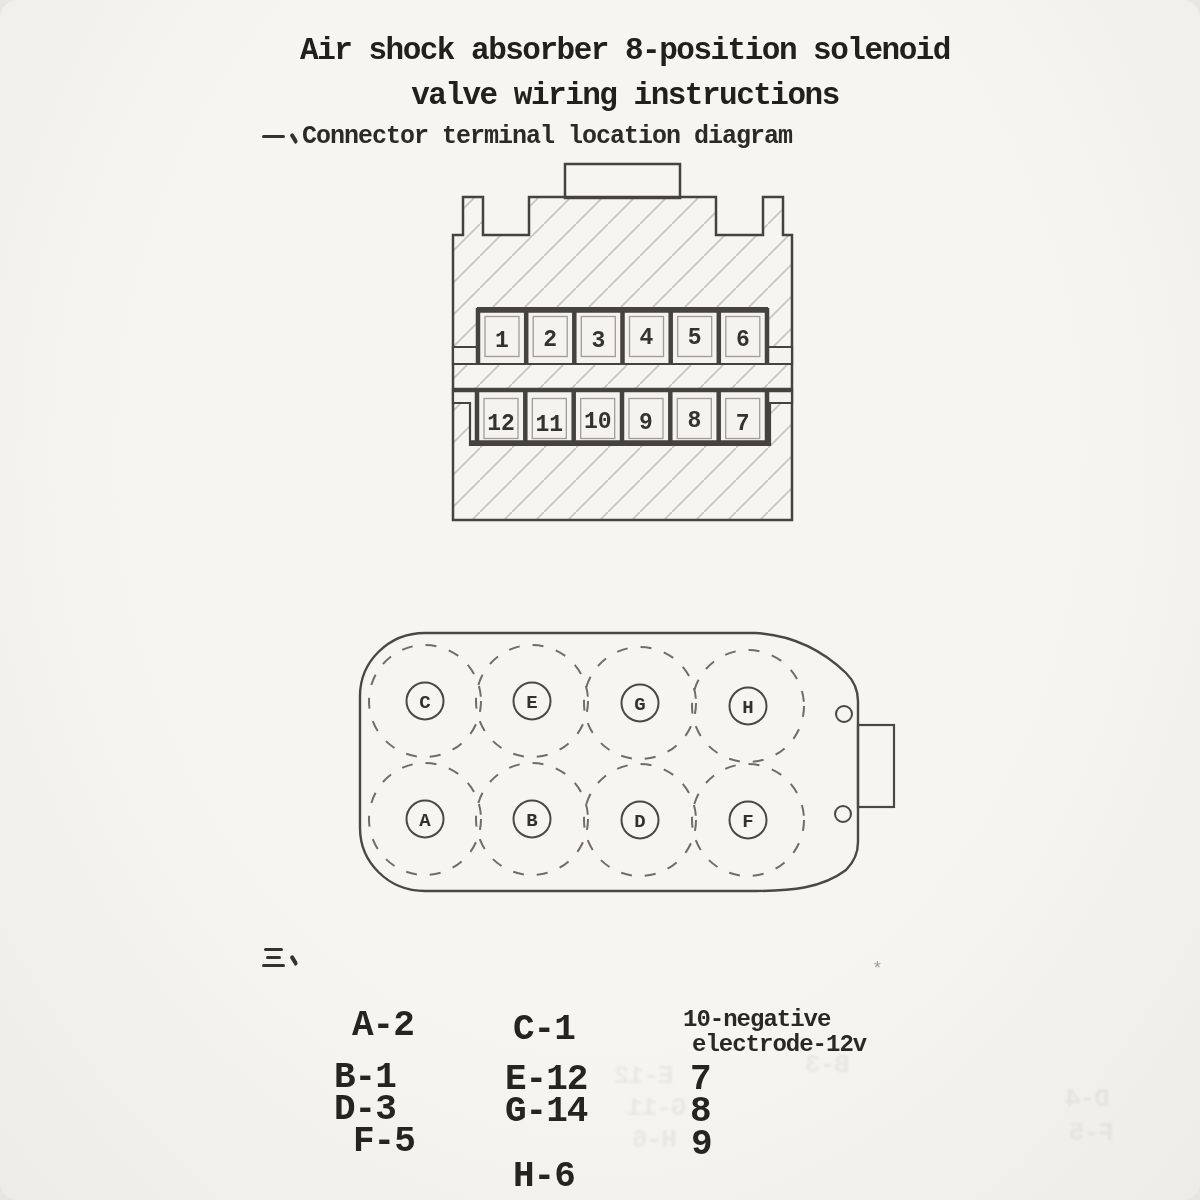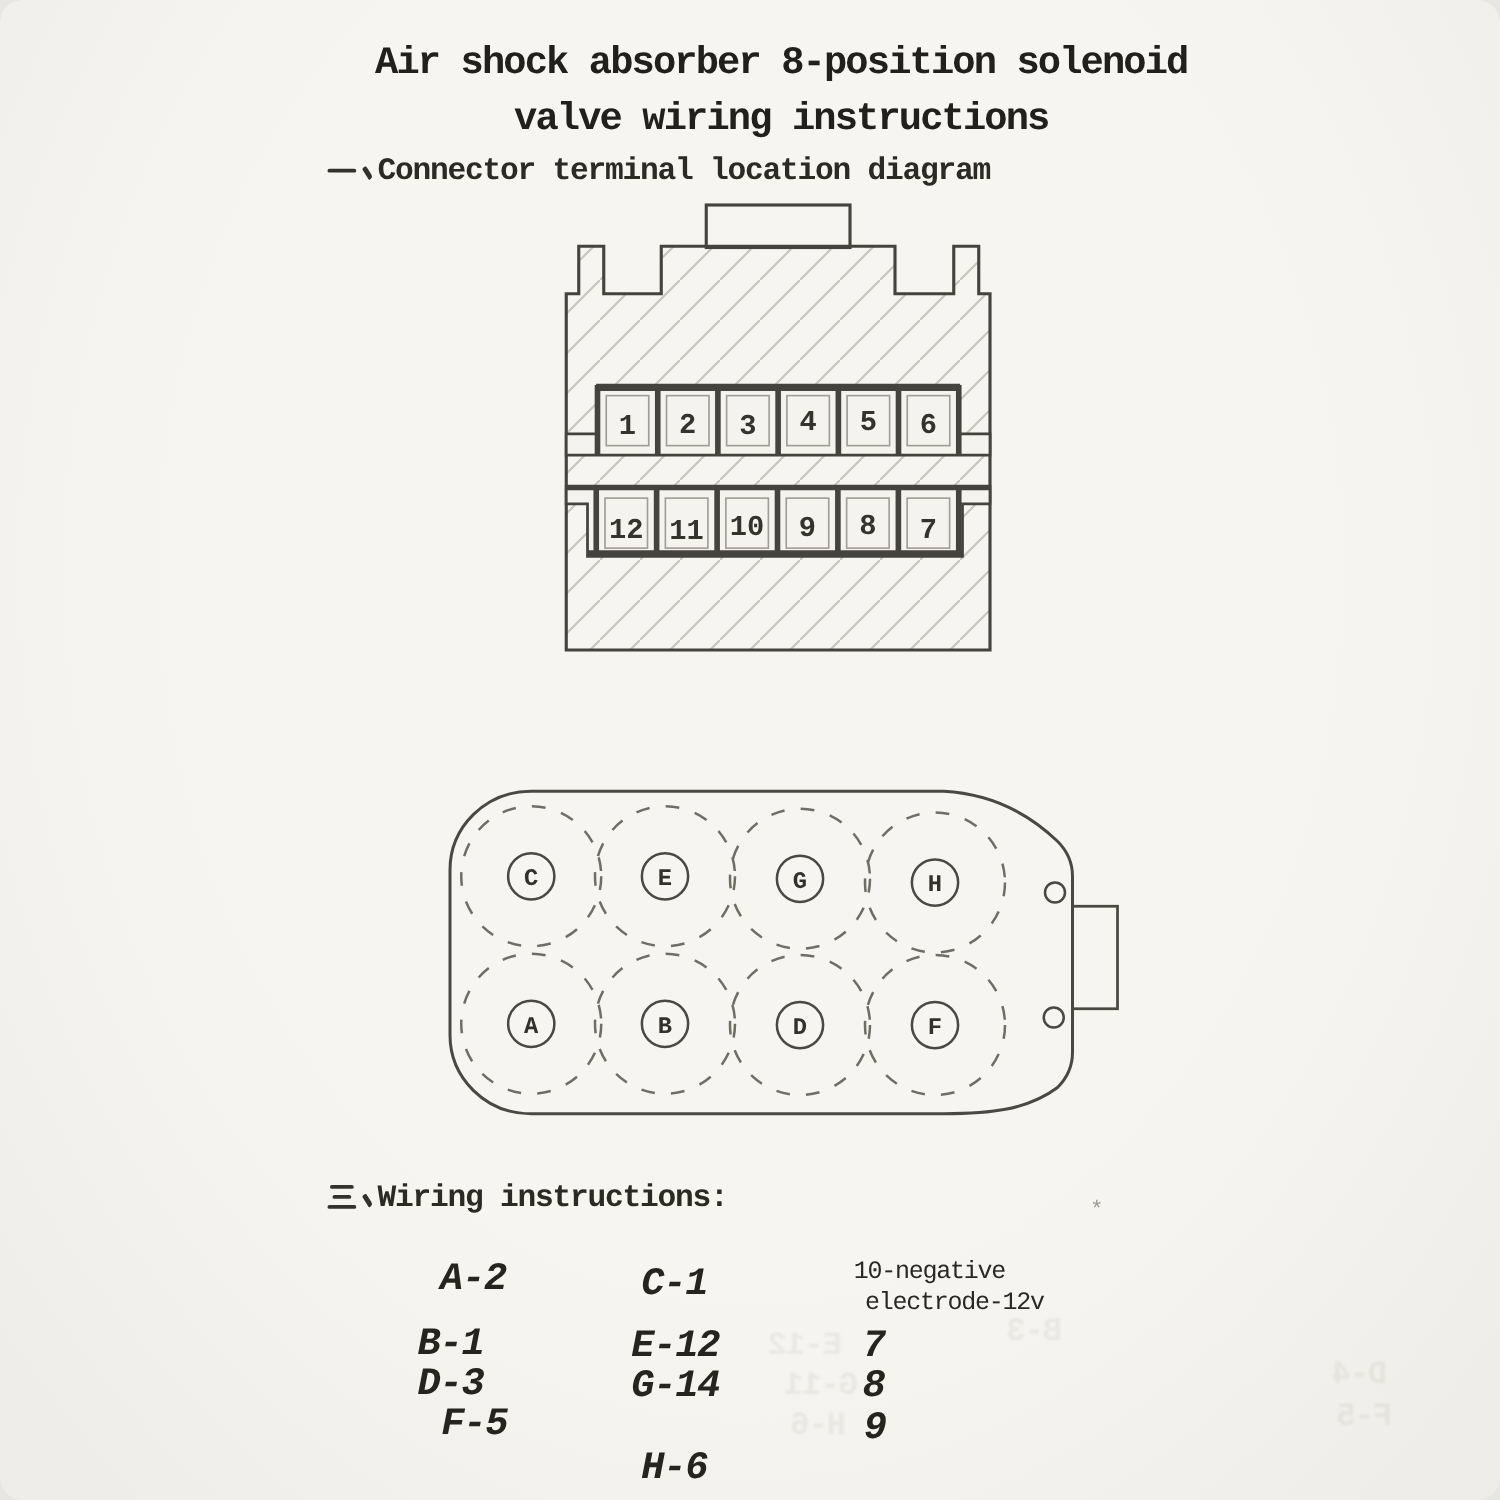--- a/index.html
+++ b/index.html
@@ -16,22 +16,22 @@
   .cjk b{position:absolute;left:0;background:#34322d;height:3px;border-radius:1.5px;}
   .cjk-one b{top:12px;width:23px;}
   .cjk-two b:nth-child(1){top:5px;left:3px;width:17px;}
   .cjk-two b:nth-child(2){top:17px;width:23px;}
   .cjk-three b:nth-child(1){top:3px;left:2px;width:19px;}
   .cjk-three b:nth-child(2){top:11px;left:4px;width:15px;}
   .cjk-three b:nth-child(3){top:19px;width:23px;}
   .dun{width:11px;height:24px;position:relative;top:4px;display:inline-block;flex:0 0 auto;}
   .dun b{position:absolute;top:7px;left:4px;width:3.5px;height:11px;background:#34322d;
          border-radius:2px 2px 3px 1px;transform:rotate(-32deg);}
-  .pair{position:absolute;font-size:31px;font-weight:700;letter-spacing:-1px;line-height:1;color:#26241f;font-style:italic;}
-  .note{position:absolute;font-size:20px;font-weight:400;letter-spacing:-1px;line-height:1;color:#2a2824;}
+  .pair{position:absolute;font-size:36px;font-weight:700;letter-spacing:-1px;line-height:1;color:#26241f;}
+  .note{position:absolute;font-size:24px;font-weight:700;letter-spacing:-1px;line-height:1;color:#2a2824;}
   .ghost{position:absolute;font-size:26px;font-weight:700;letter-spacing:-1px;line-height:1;
          color:#8f9486;opacity:.12;transform:scaleX(-1);filter:blur(1px);}
   .stray{position:absolute;font-size:18px;color:#55534c;opacity:.55;line-height:1;}
   svg text{font-family:"Liberation Mono","DejaVu Sans Mono",monospace;}
 </style>
 </head>
 <body>
 
 <div class="page">
 
@@ -53,21 +53,20 @@
 
   <div class="sec" style="left:262px;top:944px">
     <span class="cjk cjk-three">
         <b></b>
         <b></b>
         <b></b>
       </span>
     <span class="dun">
         <b></b>
       </span>
-    <span>Wiring instructions:</span>
   </div>
 
   <svg class="abs" style="left:0;top:0" width="1200" height="1200" viewBox="0 0 1200 1200">
     <defs>
       <pattern id="hatch" patternUnits="userSpaceOnUse" width="32" height="32">
         <path d="M0 32 L32 0" stroke="#c7c4bc" stroke-width="1.6" fill="none"></path>
       </pattern>
     </defs>
 
     <g stroke-linejoin="miter" stroke-linecap="butt">

